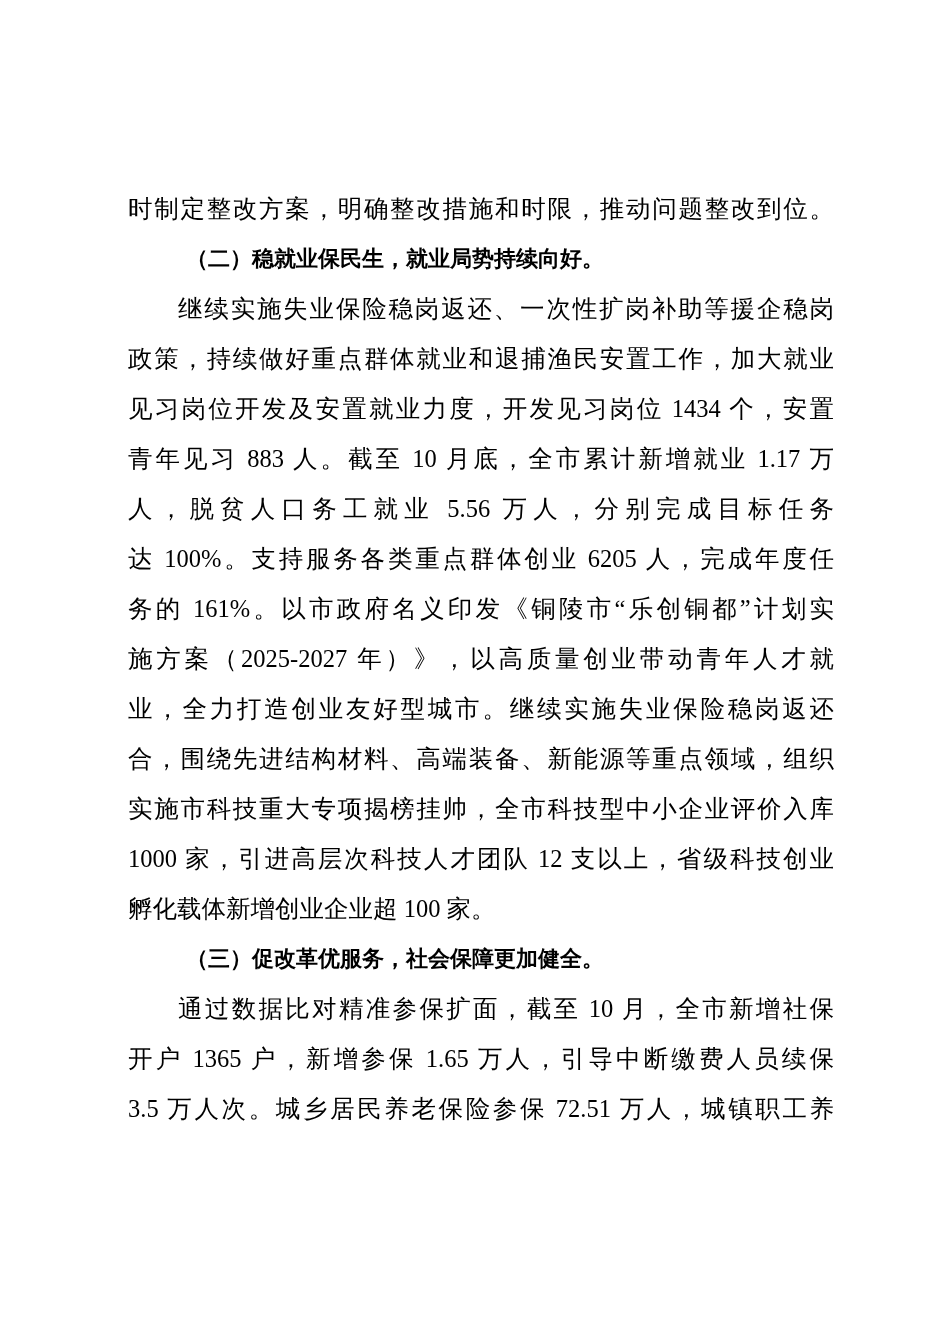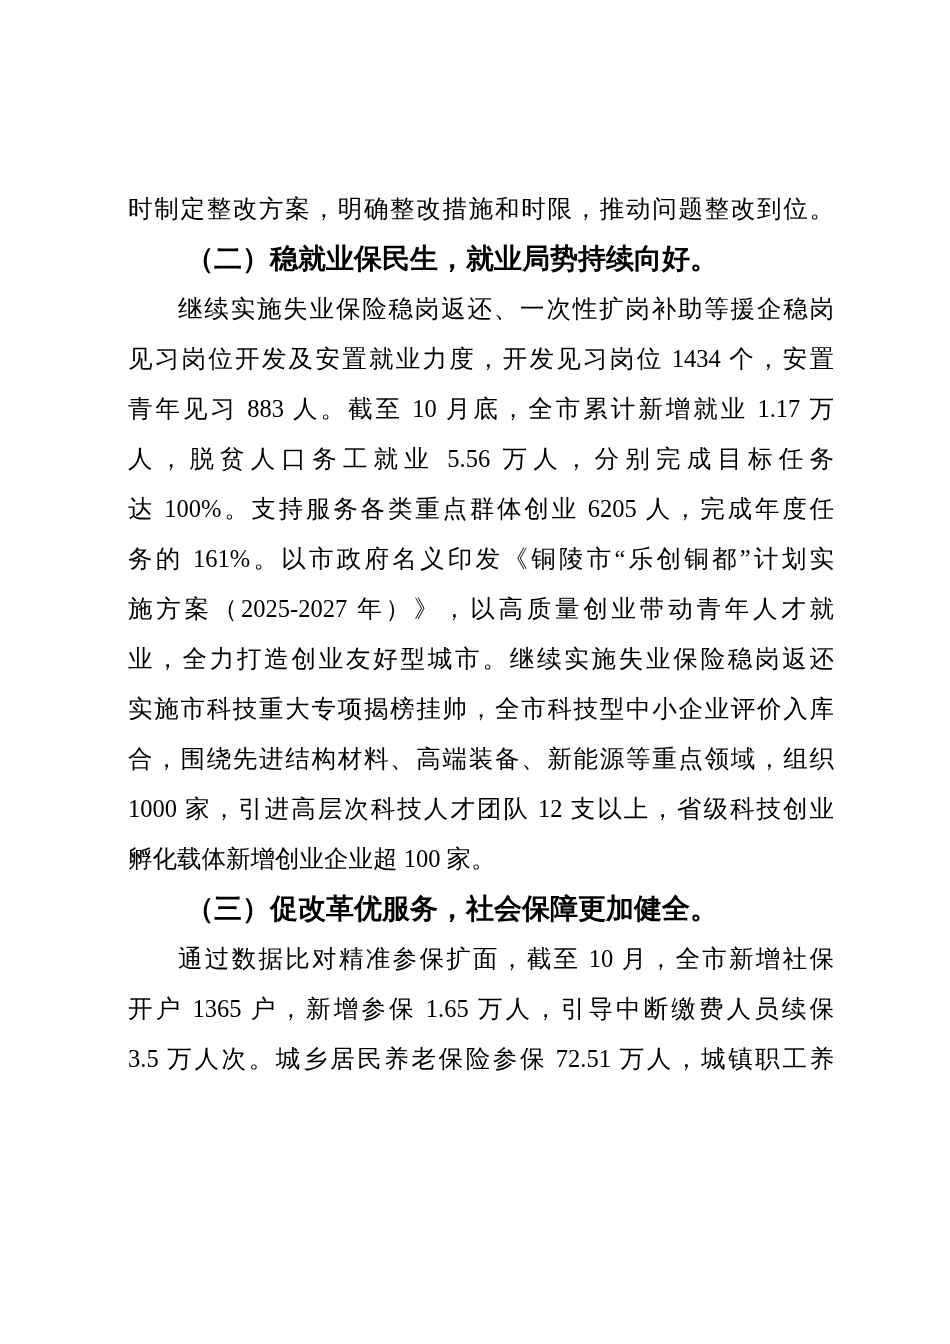--- a/index.html
+++ b/index.html
@@ -32,38 +32,39 @@
     .line.justify {
       text-align: justify;
       text-align-last: justify;
     }
     .line.indent {
       padding-left: 50px;
     }
     .line.heading {
       font-weight: bold;
       padding-left: 58px;
-      font-size: 28px;
+      font-size: 22px;
     }
   </style>
 </head>
 <body>
 
 <div class="page">
   <div class="line justify">时制定整改方案，明确整改措施和时限，推动问题整改到位。</div>
   <div class="line heading">（二）稳就业保民生，就业局势持续向好。</div>
   <div class="line justify indent">继续实施失业保险稳岗返还、一次性扩岗补助等援企稳岗</div>
+  <div class="line justify">政策，持续做好重点群体就业和退捕渔民安置工作，加大就业</div>
   <div class="line justify">见习岗位开发及安置就业力度，开发见习岗位 1434 个，安置</div>
   <div class="line justify">青年见习 883 人。截至 10 月底，全市累计新增就业 1.17 万</div>
   <div class="line justify">人，脱贫人口务工就业 5.56 万人，分别完成目标任务</div>
   <div class="line justify">达 100%。支持服务各类重点群体创业 6205 人，完成年度任</div>
   <div class="line justify">务的 161%。以市政府名义印发《铜陵市“乐创铜都”计划实</div>
   <div class="line justify">施方案（2025-2027 年）》，以高质量创业带动青年人才就</div>
   <div class="line justify">业，全力打造创业友好型城市。继续实施失业保险稳岗返还</div>
+  <div class="line justify">合，围绕先进结构材料、高端装备、新能源等重点领域，组织</div>
   <div class="line justify">实施市科技重大专项揭榜挂帅，全市科技型中小企业评价入库</div>
-  <div class="line justify">合，围绕先进结构材料、高端装备、新能源等重点领域，组织</div>
   <div class="line justify">1000 家，引进高层次科技人才团队 12 支以上，省级科技创业</div>
   <div class="line">孵化载体新增创业企业超 100 家。</div>
   <div class="line heading">（三）促改革优服务，社会保障更加健全。</div>
   <div class="line justify indent">通过数据比对精准参保扩面，截至 10 月，全市新增社保</div>
   <div class="line justify">开户 1365 户，新增参保 1.65 万人，引导中断缴费人员续保</div>
   <div class="line justify">3.5 万人次。城乡居民养老保险参保 72.51 万人，城镇职工养</div>
 </div>
 
 </body></html>

